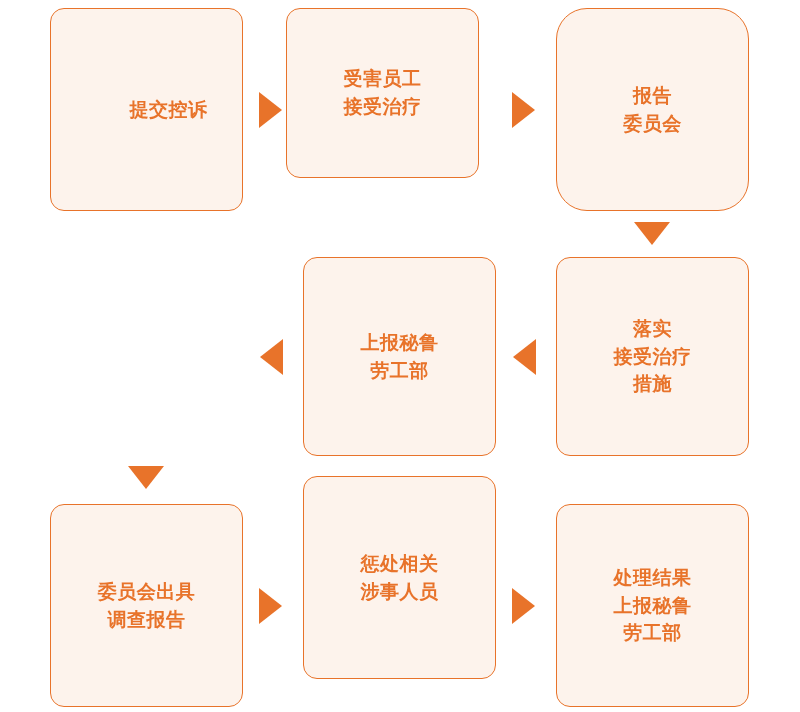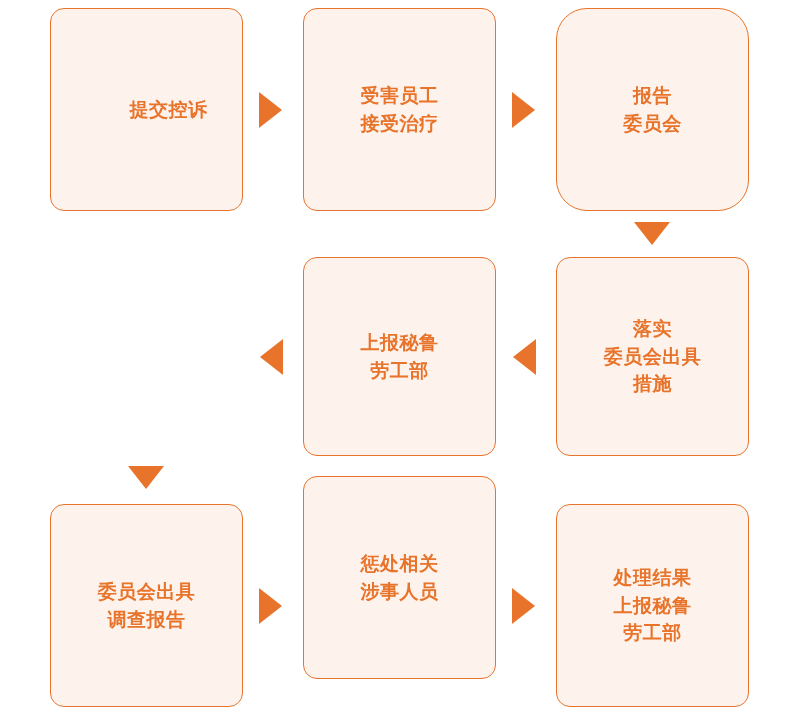--- a/index.html
+++ b/index.html
@@ -68,21 +68,21 @@
 <body>
 
 <div id="flow-canvas">
 
   <div class="node" style="left:50px;  top:8px;   width:193px; height:203px;padding-left:44px;">
     <span class="node-label">提交控诉</span>
   </div>
 
   <div class="arrow arrow-right" style="left:259px; top:92px;"></div>
 
-  <div class="node" style="left:303px; top:8px;   width:193px; height:203px;">
+  <div class="node" style="left:286px; top:8px;   width:193px; height:170px;">
     <span class="node-label">受害员工
 接受治疗</span>
   </div>
 
   <div class="arrow arrow-right" style="left:512px; top:92px;"></div>
 
   <div class="node" style="left:556px; top:8px;   width:193px; height:203px;border-radius:31px;">
     <span class="node-label">报告
 委员会</span>
   </div>
@@ -94,21 +94,21 @@
 
   <div class="node" style="left:303px; top:257px; width:193px; height:199px;">
     <span class="node-label">上报秘鲁
 劳工部</span>
   </div>
 
   <div class="arrow arrow-left" style="left:513px; top:339px;"></div>
 
   <div class="node" style="left:556px; top:257px; width:193px; height:199px;">
     <span class="node-label">落实
-委员会出具
+接受治疗
 措施</span>
   </div>
 
   <div class="arrow arrow-down" style="left:128px; top:466px;"></div>
 
   <div class="node" style="left:50px;  top:504px; width:193px; height:203px;">
     <span class="node-label">委员会出具
 调查报告</span>
   </div>
 

